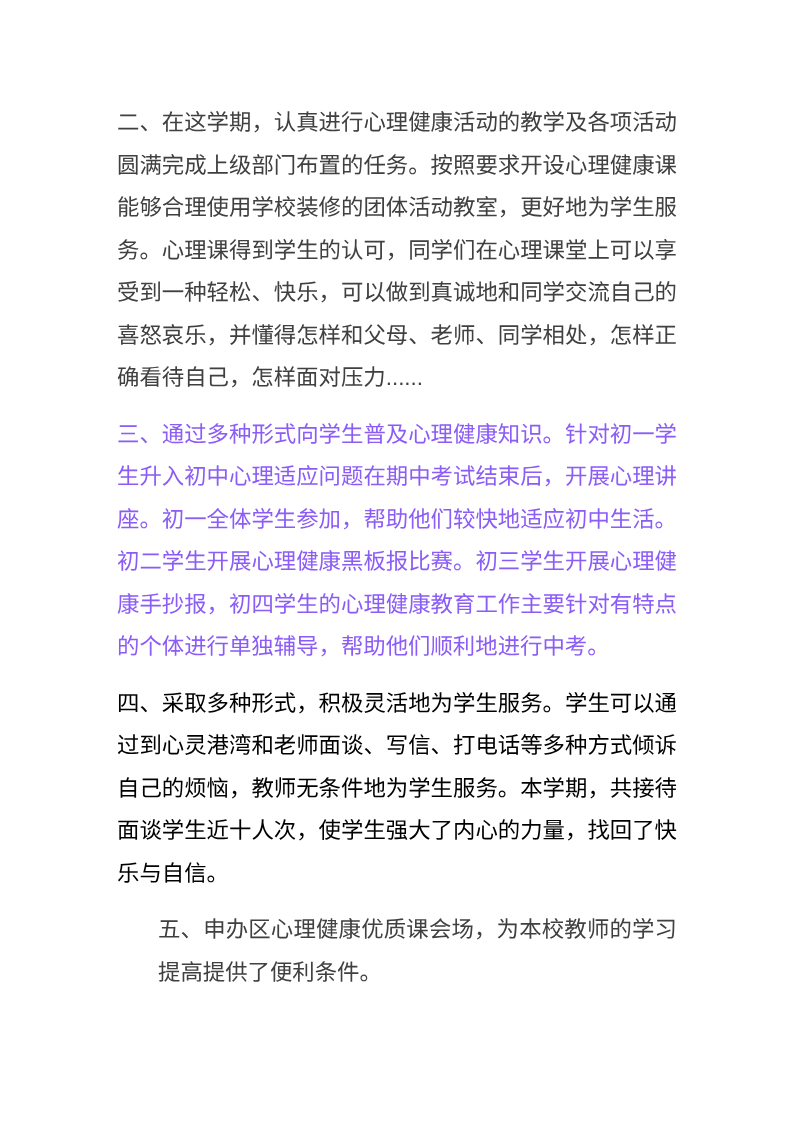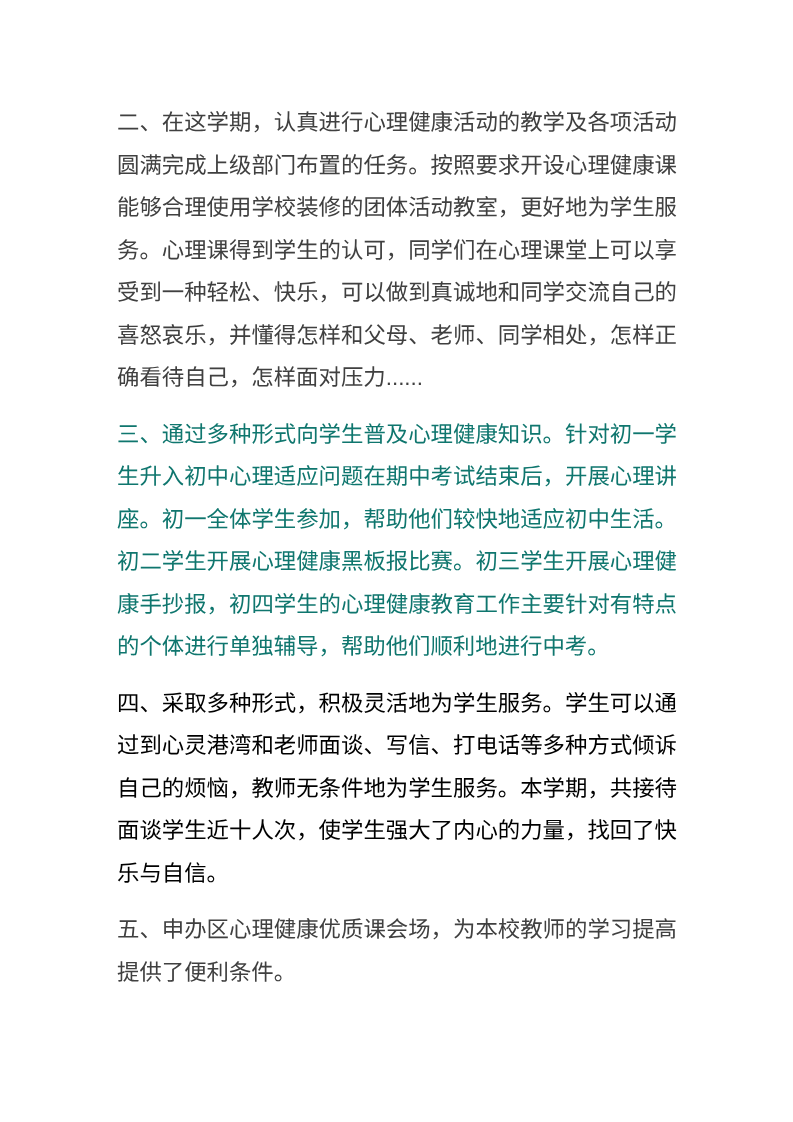--- a/index.html
+++ b/index.html
@@ -29,25 +29,26 @@
     margin: 0 0 14px 0;
     font-size: 22.4px;
     line-height: 42.5px;
     color: #404040;
     text-align: justify;
     text-justify: inter-character;
     font-family: "Liberation Sans", sans-serif;
   }
   .para:last-child {
     margin-bottom: 0;
+    margin-left: 41px;
   }
 </style>
 </head>
 <body style="background: rgb(255, 255, 255);">
 
 <div class="page">
   <div class="content">
     <p class="para" style="color: rgb(64, 64, 64);">二、在这学期，认真进行心理健康活动的教学及各项活动圆满完成上级部门布置的任务。按照要求开设心理健康课能够合理使用学校装修的团体活动教室，更好地为学生服务。心理课得到学生的认可，同学们在心理课堂上可以享受到一种轻松、快乐，可以做到真诚地和同学交流自己的喜怒哀乐，并懂得怎样和父母、老师、同学相处，怎样正确看待自己，怎样面对压力......</p>
-    <p class="para" style="color: #0f766e;">三、通过多种形式向学生普及心理健康知识。针对初一学生升入初中心理适应问题在期中考试结束后，开展心理讲座。初一全体学生参加，帮助他们较快地适应初中生活。初二学生开展心理健康黑板报比赛。初三学生开展心理健康手抄报，初四学生的心理健康教育工作主要针对有特点的个体进行单独辅导，帮助他们顺利地进行中考。</p>
+    <p class="para" style="color: #8b5cf6;">三、通过多种形式向学生普及心理健康知识。针对初一学生升入初中心理适应问题在期中考试结束后，开展心理讲座。初一全体学生参加，帮助他们较快地适应初中生活。初二学生开展心理健康黑板报比赛。初三学生开展心理健康手抄报，初四学生的心理健康教育工作主要针对有特点的个体进行单独辅导，帮助他们顺利地进行中考。</p>
     <p class="para" style="color: #000000;">四、采取多种形式，积极灵活地为学生服务。学生可以通过到心灵港湾和老师面谈、写信、打电话等多种方式倾诉自己的烦恼，教师无条件地为学生服务。本学期，共接待面谈学生近十人次，使学生强大了内心的力量，找回了快乐与自信。</p>
     <p class="para" style="color: rgb(64, 64, 64);">五、申办区心理健康优质课会场，为本校教师的学习提高提供了便利条件。</p>
   </div>
 </div>
 
 </body></html>

